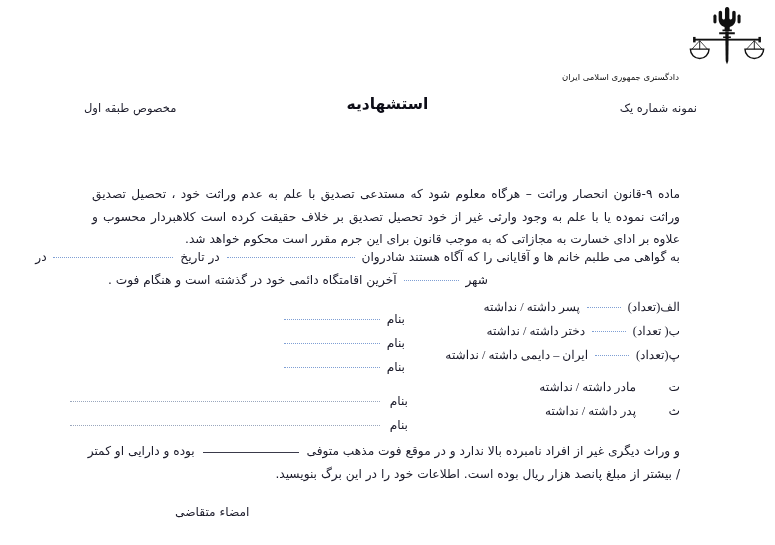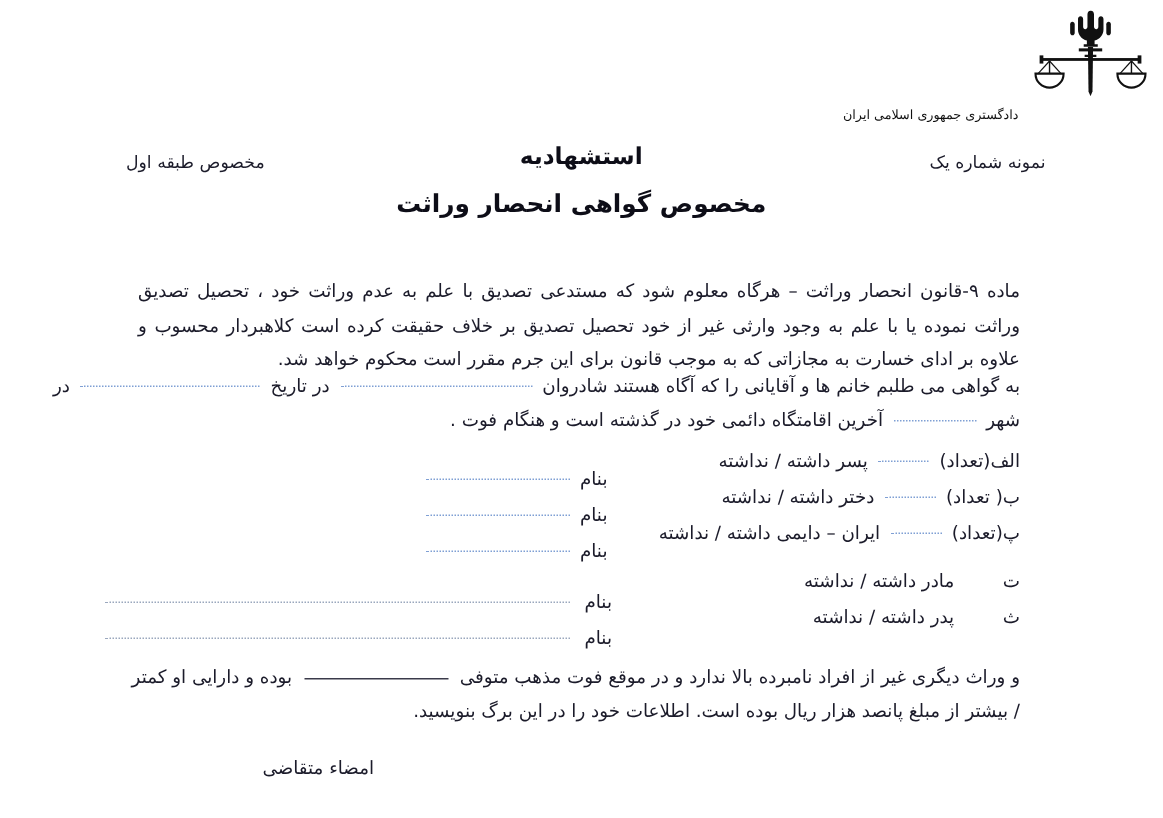--- a/index.html
+++ b/index.html
@@ -104,21 +104,21 @@
     width: 600px;
     font-size: 12.2px;
     line-height: 23px;
     color: #1b1b2a;
   }
   .stmt .ln {
     display: block;
     white-space: nowrap;
   }
   .stmt .ln2 {
-    text-align: right;
+    text-align: left;
     padding-left: 28px;
   }
 
   .dots {
     display: inline-block;
     border-bottom: 1px dotted #7f9fd4;
     vertical-align: 3px;
     height: 9px;
     margin: 0 3px;
   }
@@ -137,20 +137,21 @@
     font-size: 12.2px;
     color: #1b1b2a;
   }
   .row {
     position: relative;
     height: 24px;
     white-space: nowrap;
   }
   .row .lbl {
     display: inline-block;
+    font-family: Liberation Serif, serif;
   }
   .row .bname {
     position: absolute;
     right: 275px;
     top: 12px;
   }
   .row.wide .bname {
     right: 272px;
   }
   .row .letter {
@@ -231,21 +232,20 @@
         <path d="M83 57.8 l24 0 a12 12 0 0 1 -24 0 z" fill="none" stroke="#111" stroke-width="1.8"></path>
       </g>
     </svg>
     <div class="emblem-caption">دادگستری جمهوری اسلامی ایران</div>
   </div>
 
   <div class="hdr-left">مخصوص طبقه اول</div>
   <div class="hdr-right">نمونه شماره یک</div>
 
   <div class="title-1">استشهادیه</div>
-  <div class="title-2">مخصوص گواهی انحصار وراثت</div>
 
   <div class="law">ماده ۹-قانون انحصار وراثت – هرگاه معلوم شود که مستدعی تصدیق با علم به عدم وراثت خود ، تحصیل تصدیق وراثت نموده یا با علم به وجود وارثی غیر از خود تحصیل تصدیق بر خلاف حقیقت کرده است کلاهبردار محسوب و علاوه بر ادای خسارت به مجازاتی که به موجب قانون برای این جرم مقرر است محکوم خواهد شد.</div>
 
   <div class="stmt">
     <span class="ln">
       <span>به گواهی می طلبم خانم ها و آقایانی را که آگاه هستند شادروان</span>
       <span class="dots d-name"></span>
       <span>در تاریخ</span>
       <span class="dots d-date"></span>
       <span>در</span>

